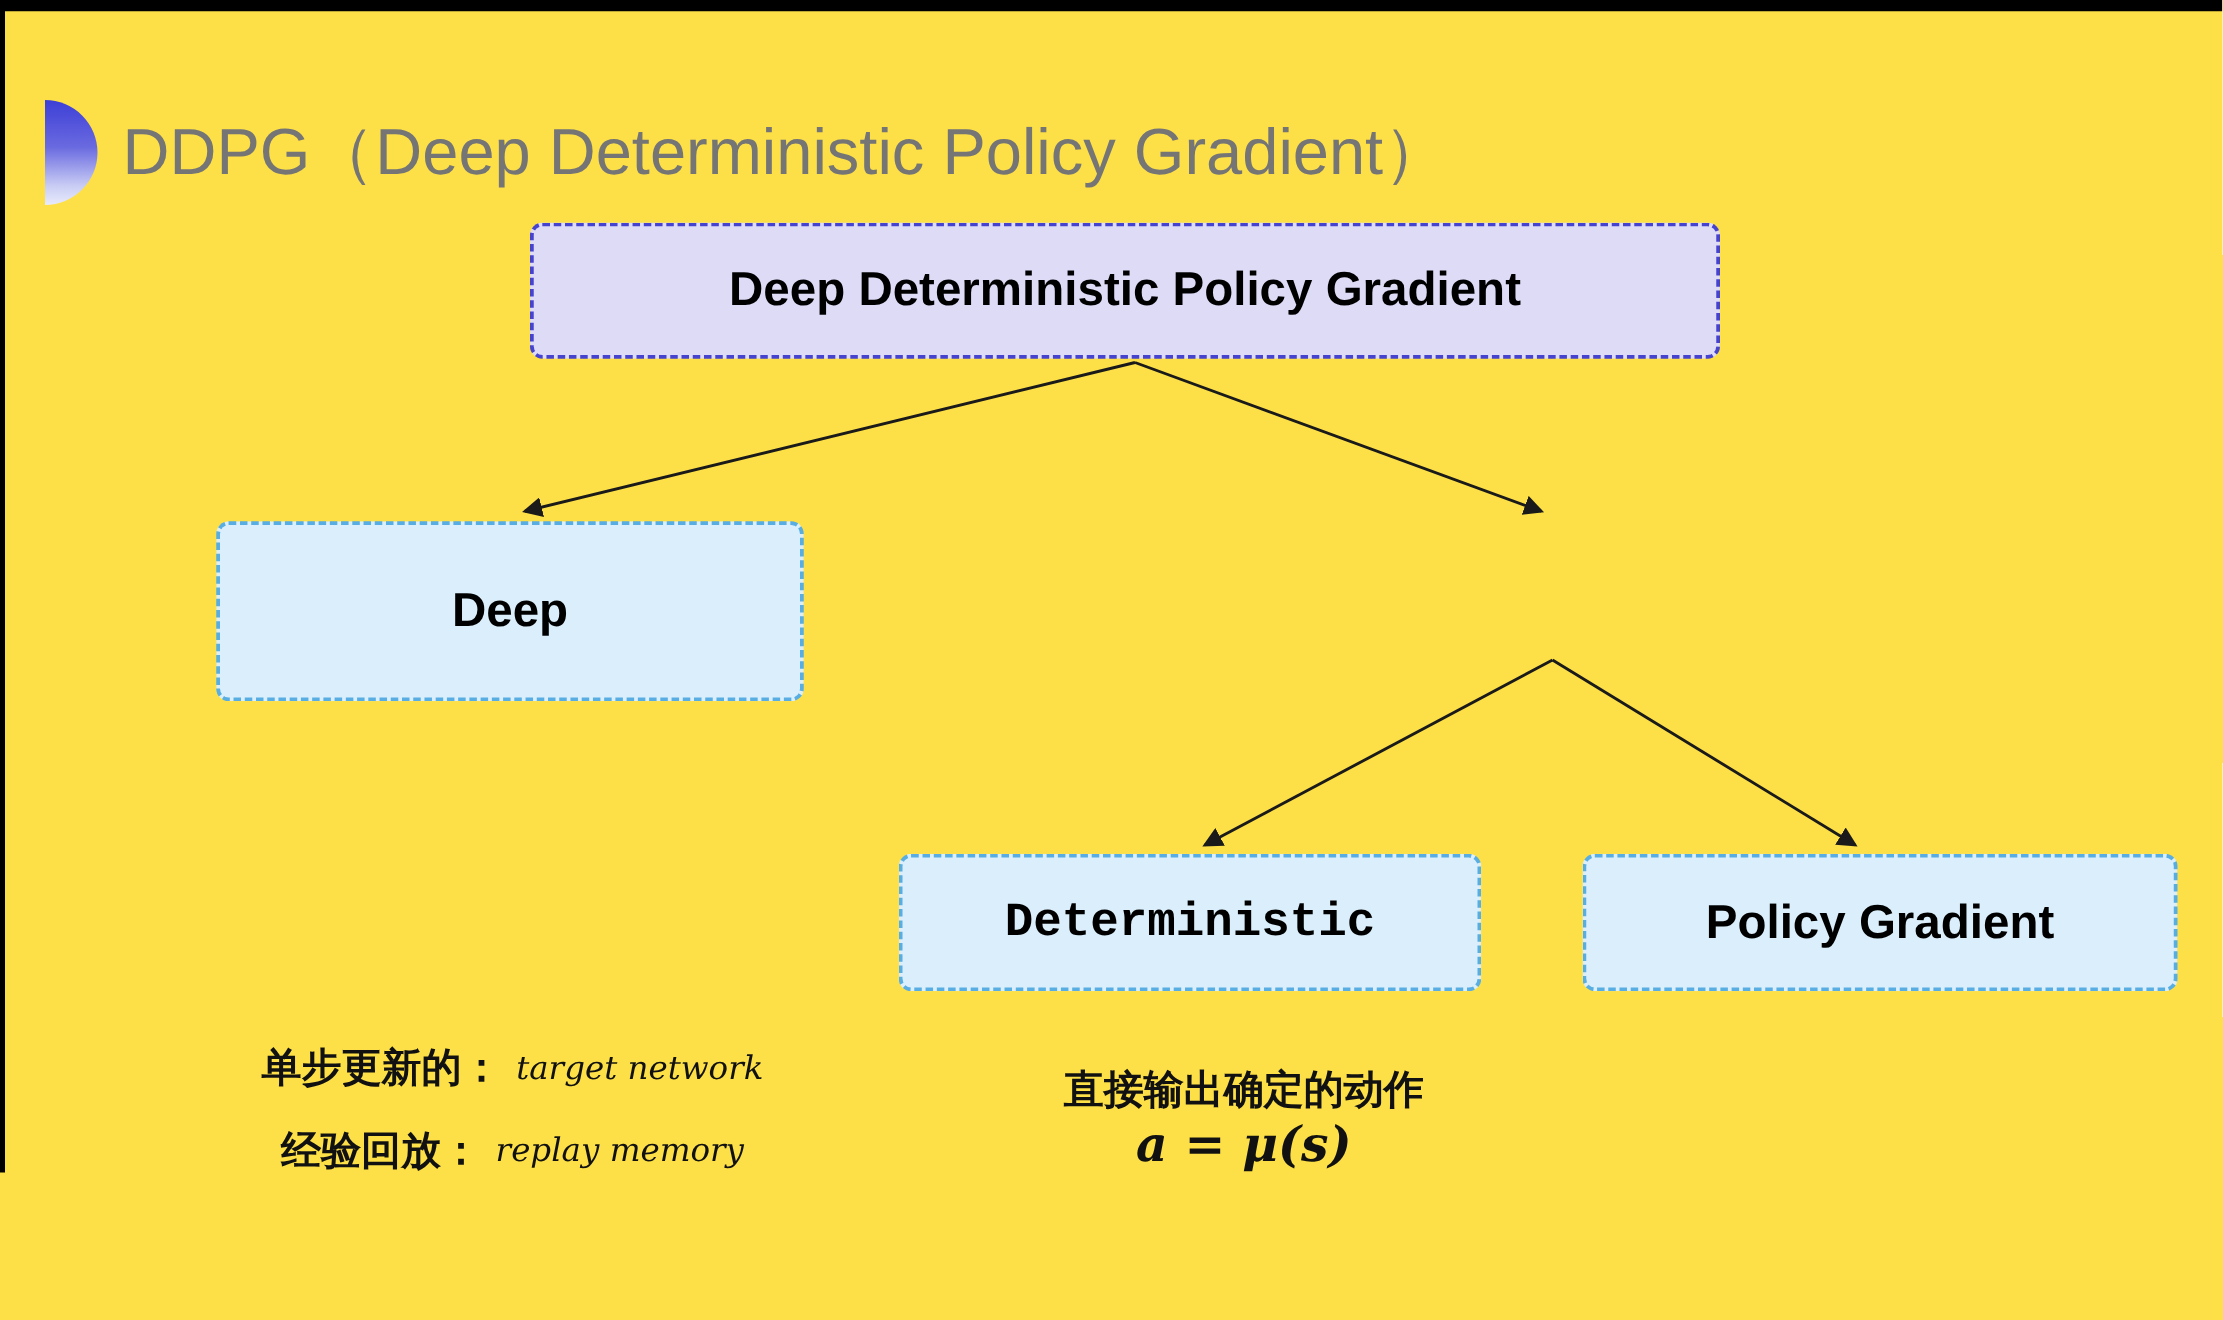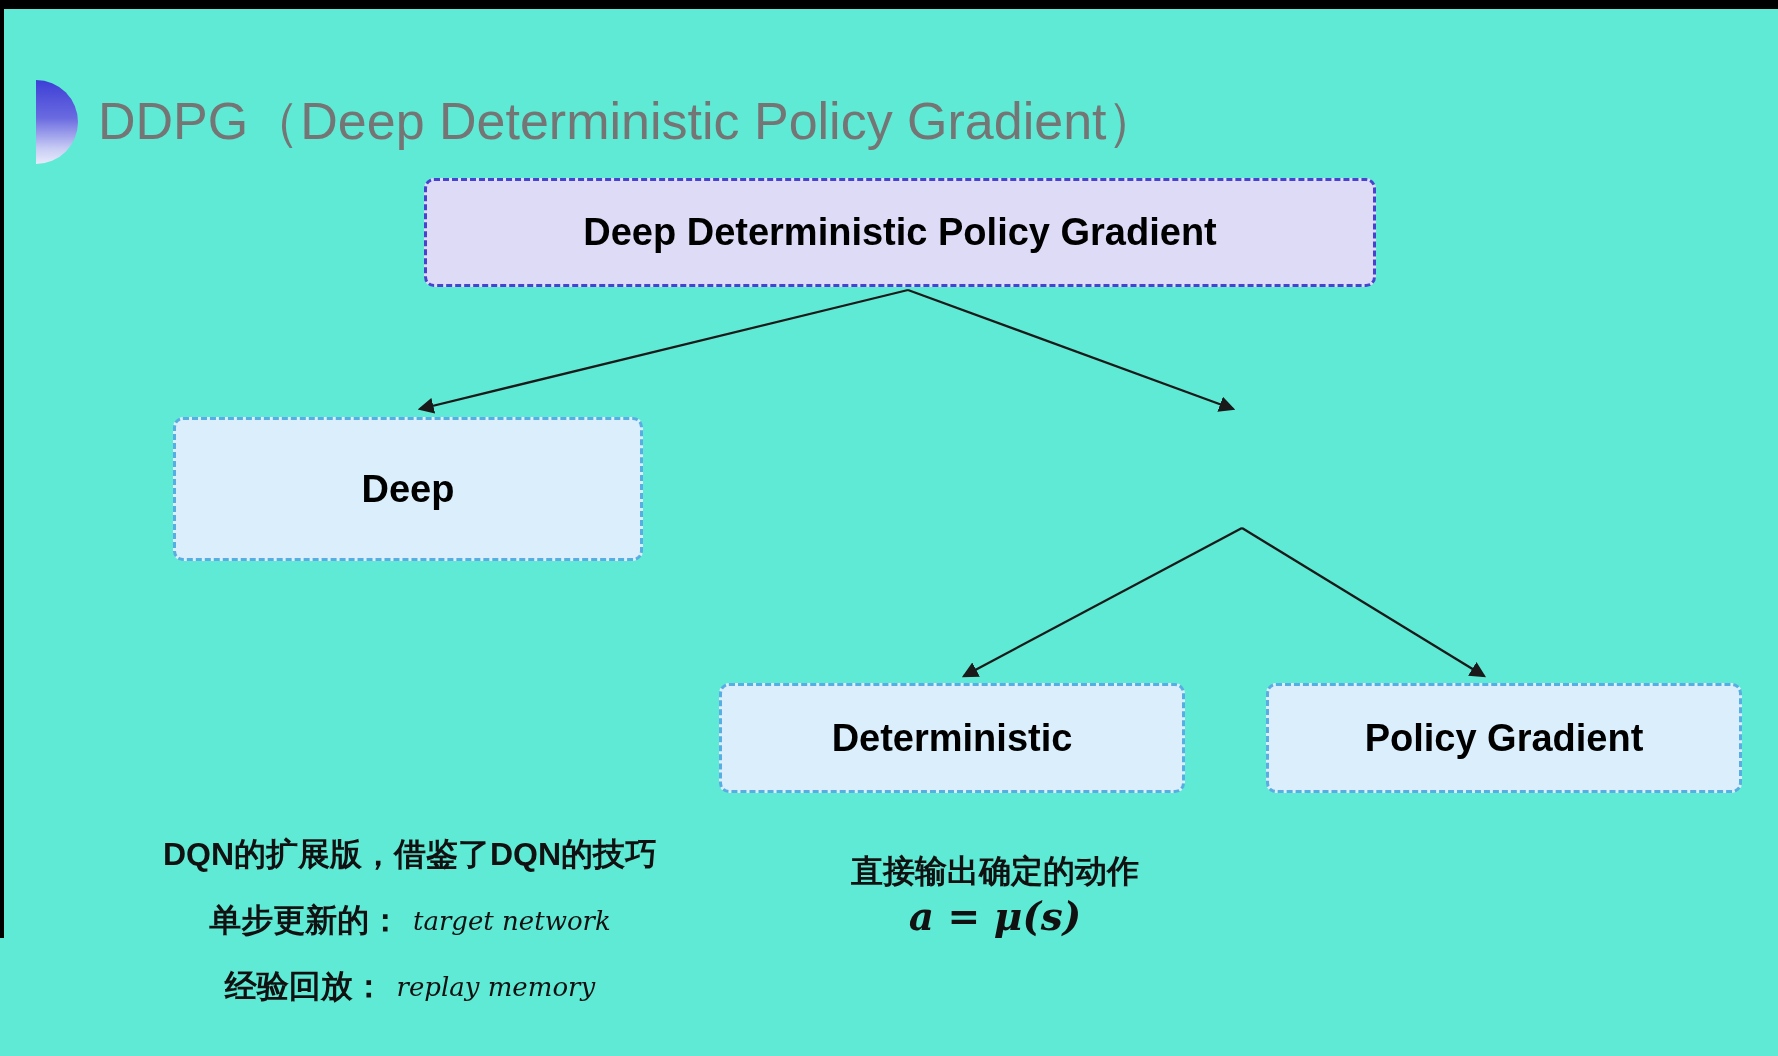--- a/index.html
+++ b/index.html
@@ -13,21 +13,21 @@
     --arrow: #1a1a1a;
     --text: #111111;
   }
   * { margin: 0; padding: 0; box-sizing: border-box; }
   html, body { background: #ffffff; }
   body { font-family: "Liberation Sans", "DejaVu Sans", sans-serif; }
   .canvas {
     position: relative;
     width: 1778px;
     height: 1056px;
-    background: #5eead4;
+    background: #fde047;
     overflow: hidden;
   }
   .top-border {
     position: absolute; left: 0; top: 0;
     width: 1778px; height: 9px; background: #000;
   }
   .left-border {
     position: absolute; left: 0; top: 0;
     width: 4px; height: 938px; background: #000;
   }
@@ -57,21 +57,21 @@
     font-weight: 600;
     color: #000;
     text-align: center;
     white-space: nowrap;
   }
   .node.purple { background: var(--purple-fill); border: 3px dashed var(--purple-border); }
   .node.cyan   { background: var(--cyan-fill);   border: 3px dashed var(--cyan-border); }
   .node-root { left: 424px; top: 178px; width: 952px; height: 109px; }
   .node-deep { left: 173px; top: 417px; width: 470px; height: 144px; }
   .node-dpg  { left: 845px; top: 417px; width: 795px; height: 108px; }
-  .node-det  { left: 719px; top: 683px; width: 466px; height: 110px; }
+  .node-det  { left: 719px; top: 683px; width: 466px; height: 110px; font-family: Liberation Mono, monospace; }
   .node-pg   { left: 1266px; top: 683px; width: 476px; height: 110px; }
   .edges {
     position: absolute; left: 0; top: 0;
     width: 1778px; height: 1056px;
     pointer-events: none;
   }
   .edges line { stroke: var(--arrow); stroke-width: 2.3px; }
   .note {
     position: absolute;
     color: var(--text);
@@ -140,21 +140,20 @@
 
   <div class="node cyan node-det">
     <span>Deterministic</span>
   </div>
 
   <div class="node cyan node-pg">
     <span>Policy Gradient</span>
   </div>
 
   <div class="note note-deep">
-    <div class="note-line note-cn">DQN的扩展版，借鉴了DQN的技巧</div>
     <div class="note-line">
       <span class="note-cn">单步更新的：</span>
       <span class="term">target network</span>
     </div>
     <div class="note-line">
       <span class="note-cn">经验回放：</span>
       <span class="term">replay memory</span>
     </div>
   </div>
 

